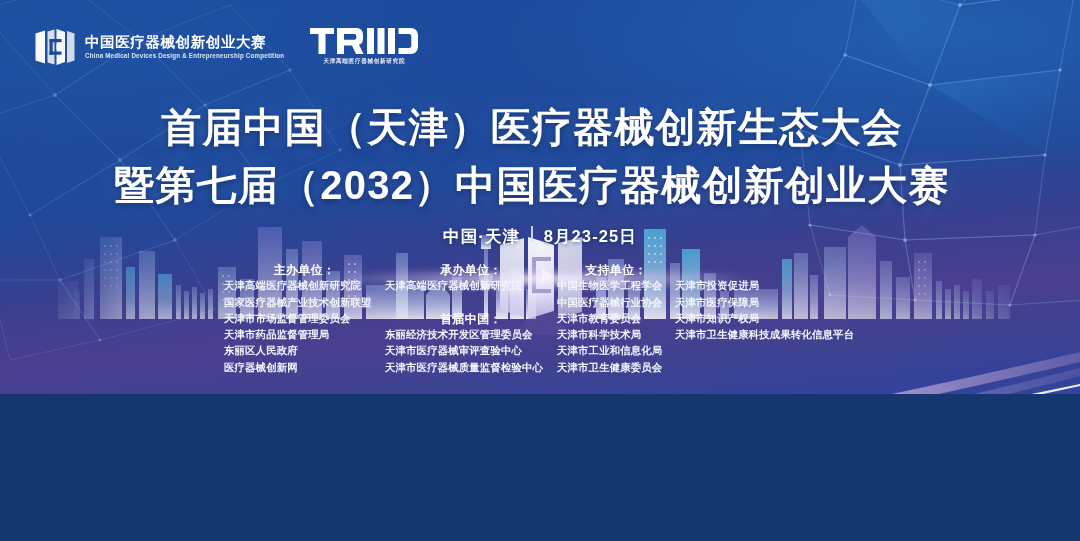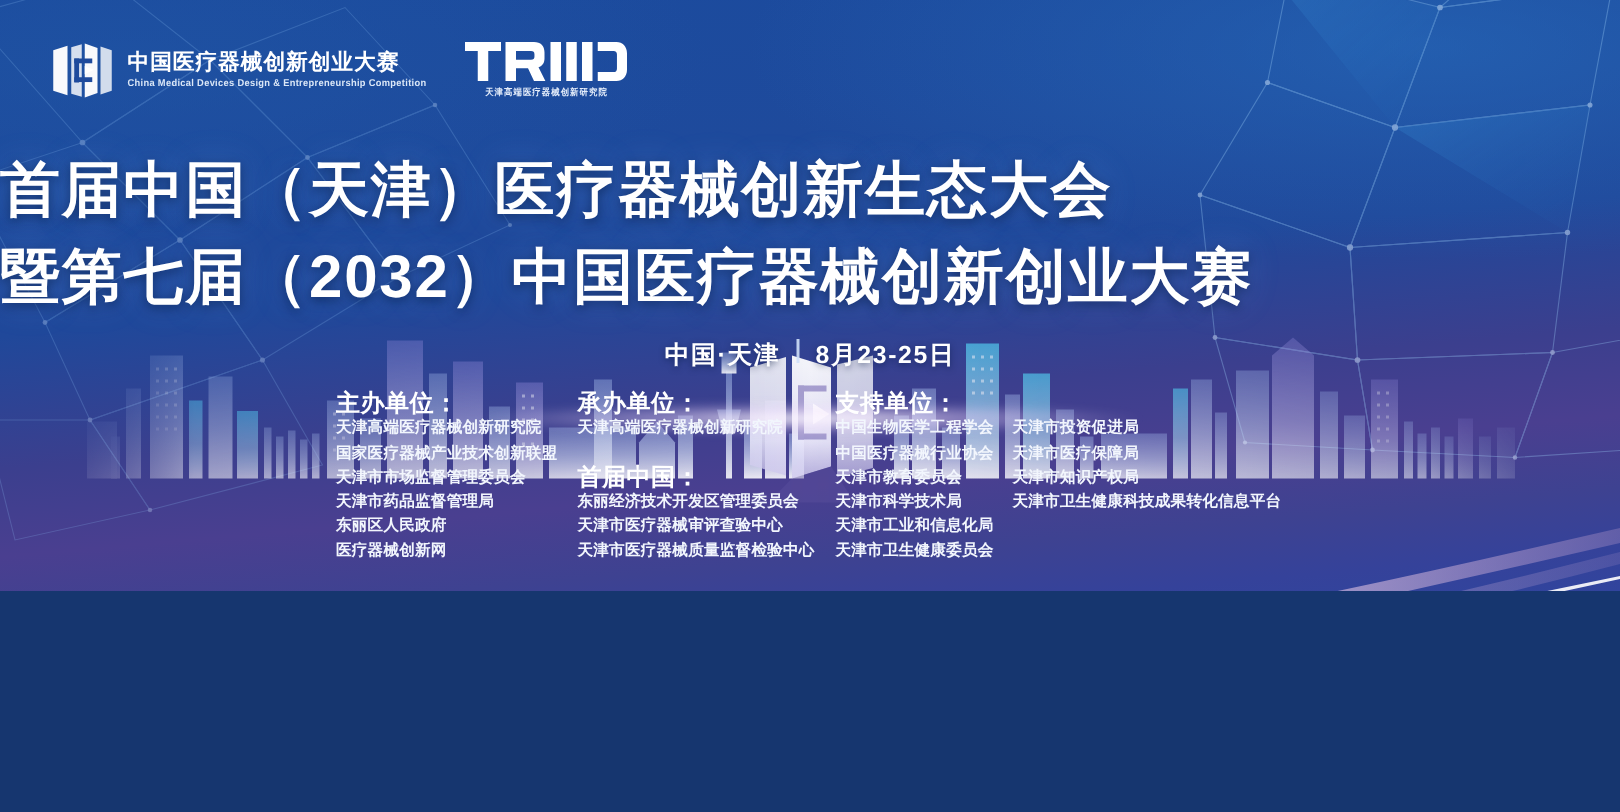--- a/index.html
+++ b/index.html
@@ -61,21 +61,21 @@
   .triid-mark { display:block; }
   .triid-sub {
     color:#e3ecfa; font-size:5.6px; font-weight:700;
     letter-spacing:.7px; white-space:nowrap; margin-top:3px;
     transform:scaleY(1.08);
   }
 
   
   .titles {
     position:absolute; left:0; right:16px; top:98px;
-    text-align:left; z-index:6;
+    text-align:center; z-index:6;
   }
   .title-line {
     color:#ffffff;
     font-size:40px;
     font-weight:700;
     letter-spacing:1.2px;
     line-height:1.45;
     white-space:nowrap;
     text-shadow:0 2px 7px rgba(3,20,56,.55), 0 0 22px rgba(120,175,255,.30);
   }
@@ -103,22 +103,22 @@
   }
   .org-col { display:flex; flex-direction:column; }
   .org-col.c1 { width:161px; }
   .org-col.c2 { width:172px; }
   .org-col.c3 { display:flex; flex-direction:row; }
   .org-sub { display:flex; flex-direction:column; }
   .org-sub.s1 { width:118px; }
   .org-sub.s2 { width:215px; }
 
   .org-head {
-    font-size:16px; font-weight:700; letter-spacing:.35px;
-    line-height:16.3px; white-space:nowrap; color:#ffffff;
+    font-size:12px; font-weight:700; letter-spacing:.35px;
+    line-height:16.3px; white-space:nowrap; color:#ffffff;text-align:center;
   }
   .org-item {
     font-size:10.4px; font-weight:700; letter-spacing:.15px;
     line-height:16.3px; white-space:nowrap; color:#f2f6fd;
   }
   .org-gap { height:16.3px; }
 
   
   .skyline { position:absolute; left:0; right:0; bottom:0; height:175px; z-index:3; }
   .glow-core {

